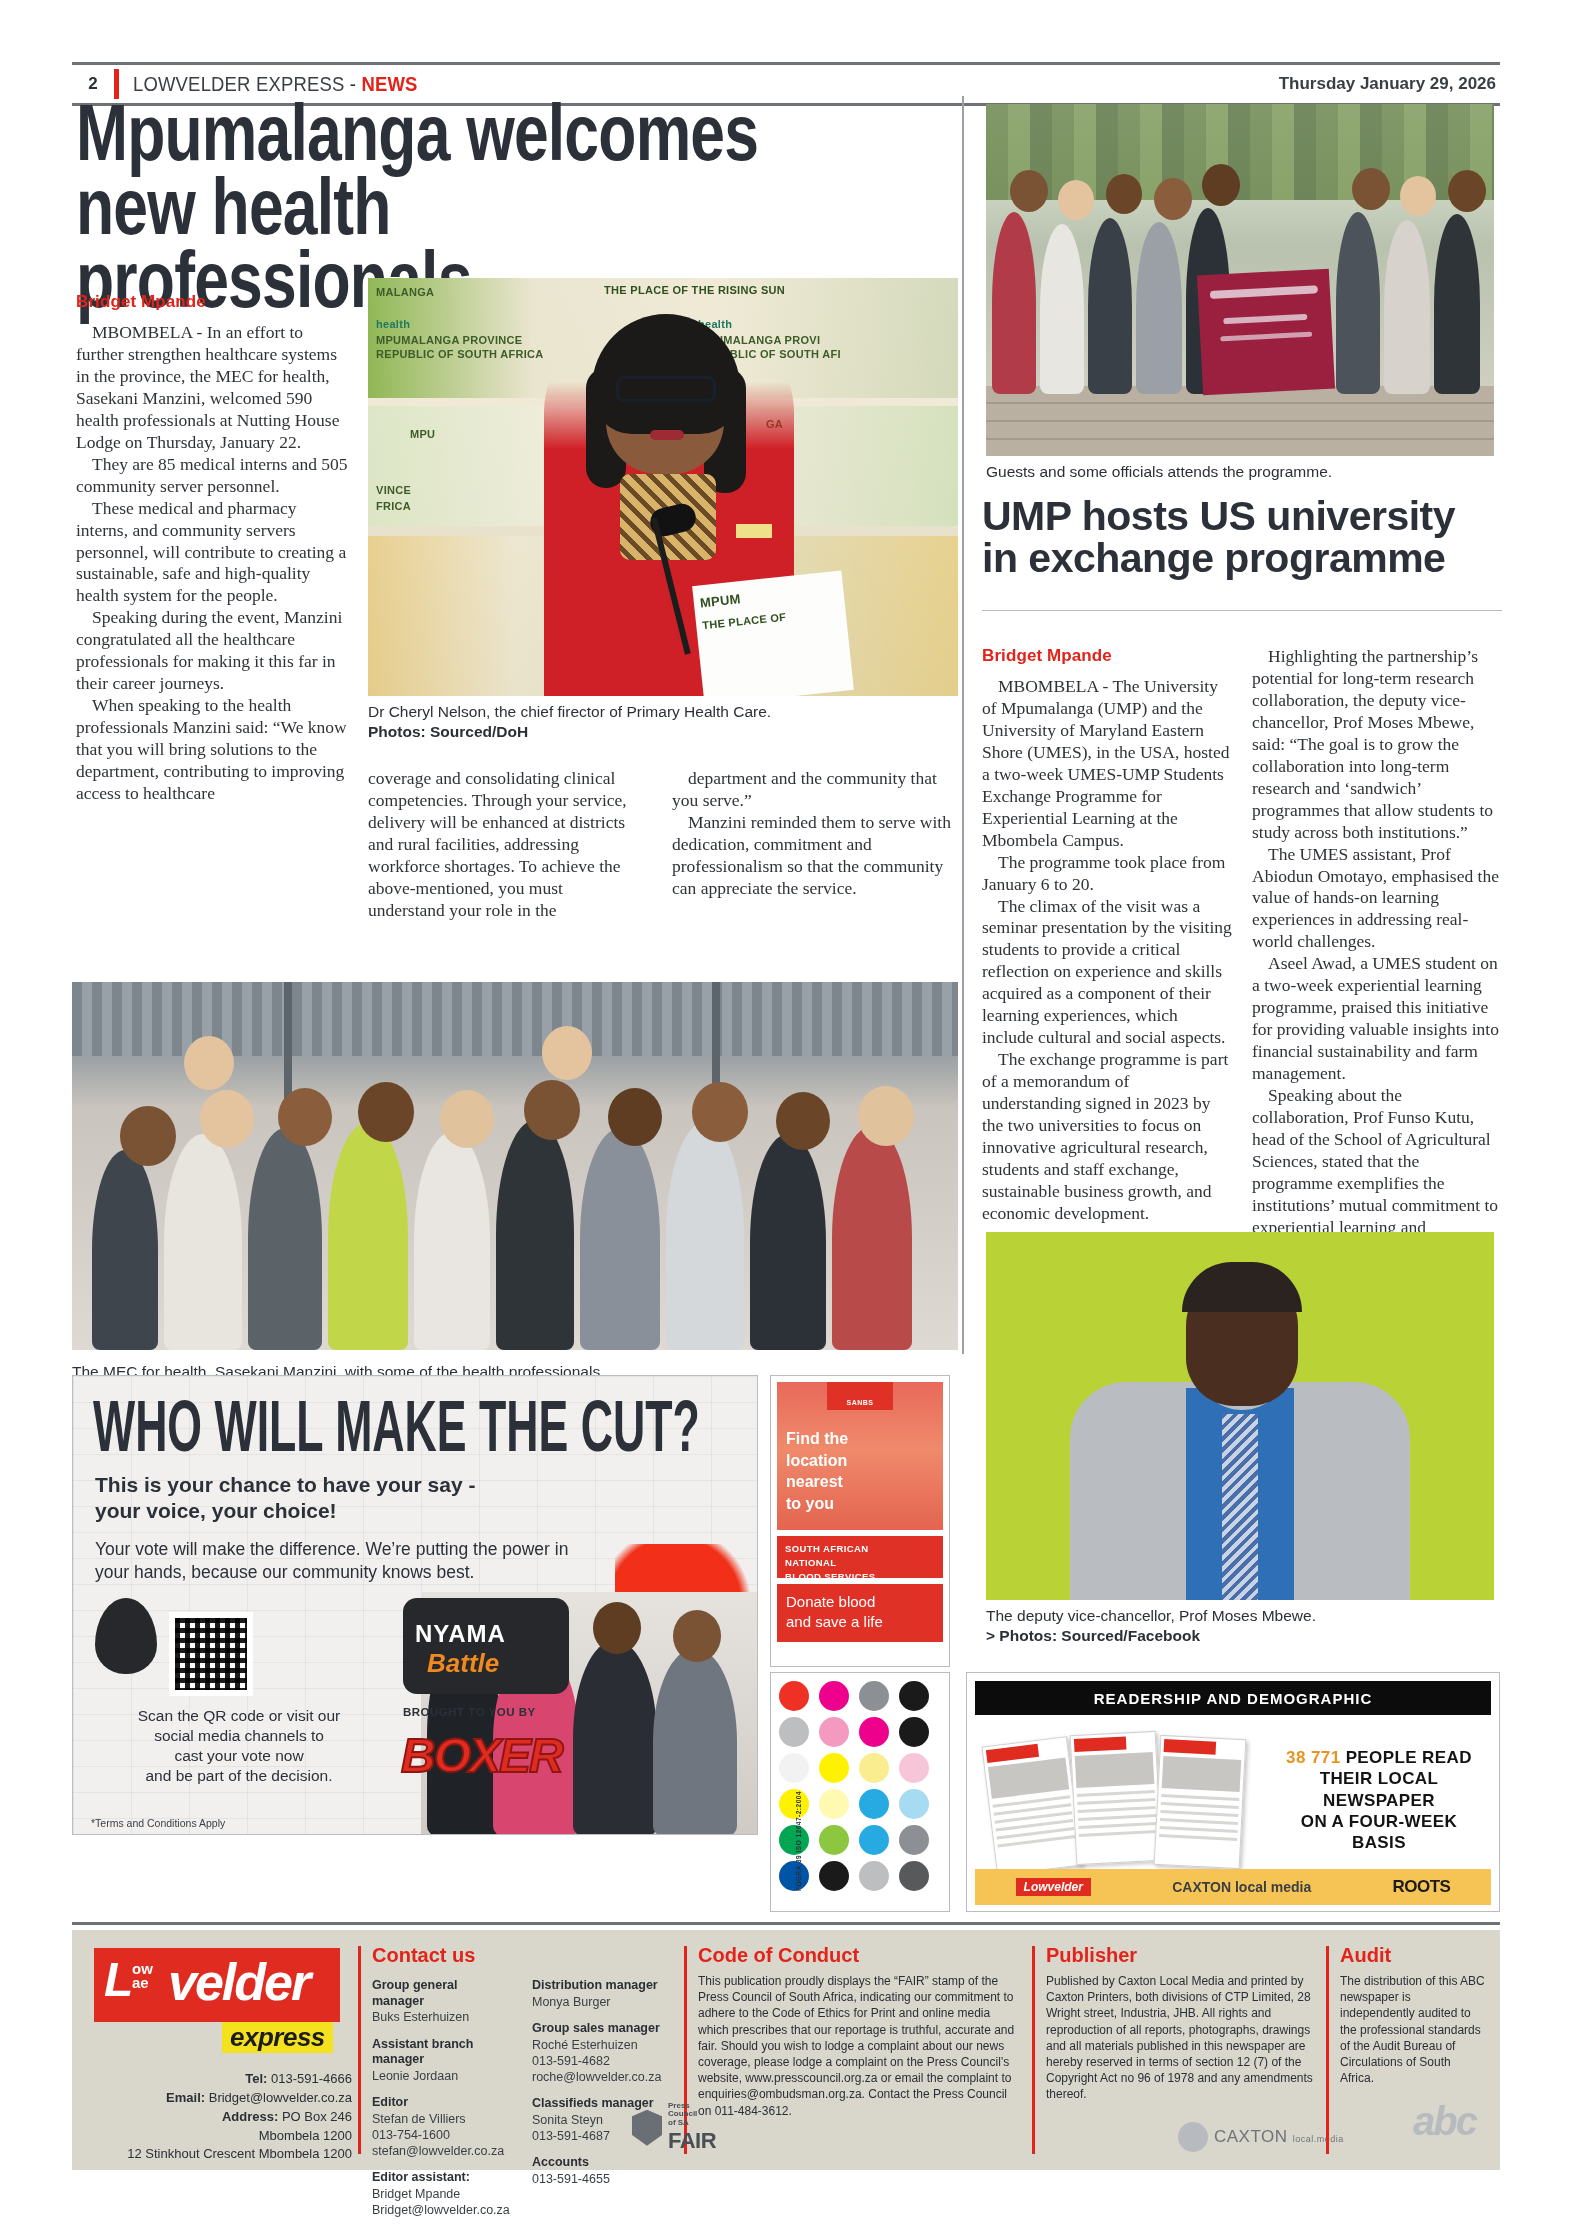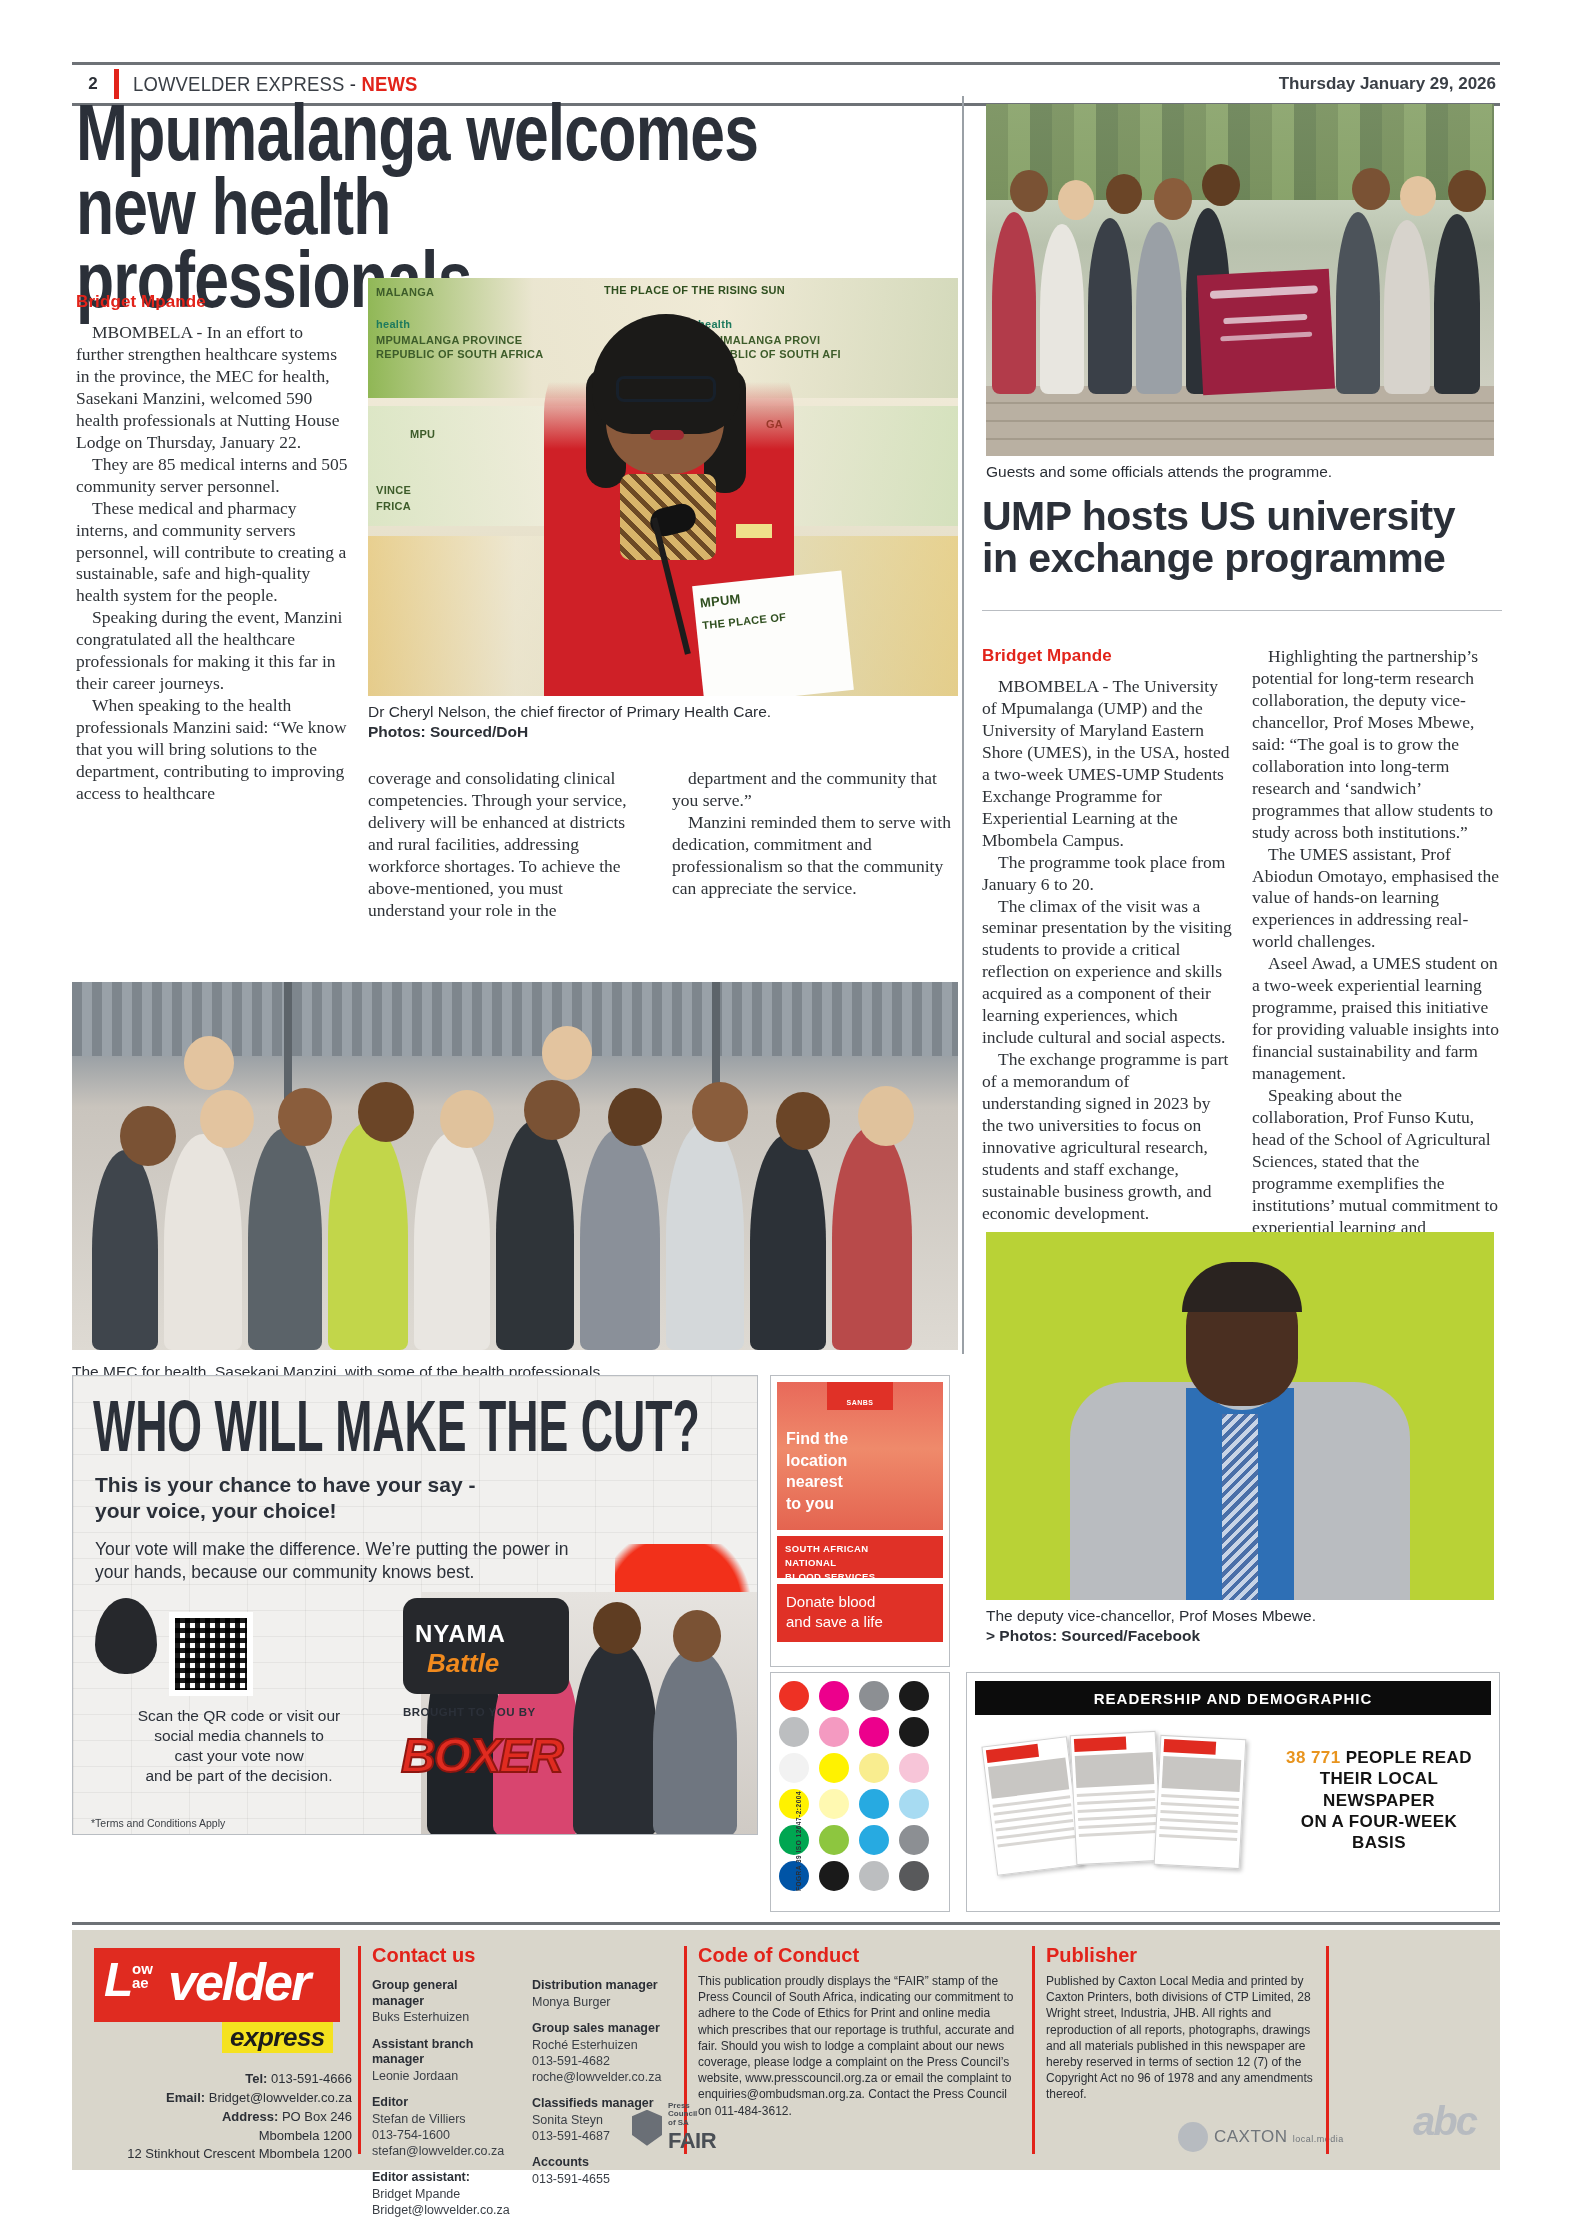--- a/index.html
+++ b/index.html
@@ -536,20 +536,25 @@
       </div>
     </div>
     <div class="stat">
       <b class="num">38 771</b>
       <span style="white-space:pre-line;">PEOPLE READ
 THEIR LOCAL
 NEWSPAPER
 ON A FOUR-WEEK
 BASIS</span>
     </div>
+    <div class="logos">
+      <span class="l1">Lowvelder</span>
+      <span class="l2">CAXTON local media</span>
+      <span class="l3">ROOTS</span>
+    </div>
   </div>
 
   <div class="hrule" style="left:72px; top:1922px; width:1428px; height:3px; background:#6e7277;"></div>
 
   <div id="footer">
 
     <div class="lv-logo">
       <span class="lw">L</span>
       <span class="ow">
         <span>ow</span><br>
@@ -641,16 +646,20 @@
       <div class="f-body">Published by Caxton Local Media and printed by Caxton Printers, both divisions of CTP Limited, 28 Wright street, Industria, JHB. All rights and reproduction of all reports, photographs, drawings and all materials published in this newspaper are hereby reserved in terms of section 12 (7) of the Copyright Act no 96 of 1978 and any amendments thereof.</div>
     </div>
     <div class="caxton" style="left:1106px; right:auto; bottom:18px;">
       <div class="mark"></div>
       <div class="txt"><span>CAXTON</span>
         <small>local.media</small></div>
     </div>
 
     <div class="divider" style="left:1254px;"></div>
 
+    <div class="fcol" style="left:1268px; width:146px;">
+      <div class="f-h">Audit</div>
+      <div class="f-body">The distribution of this ABC newspaper is independently audited to the professional standards of the Audit Bureau of Circulations of South Africa.</div>
+    </div>
     <div class="abclogo">abc</div>
   </div>
 
 </div>
 
 </body></html>

